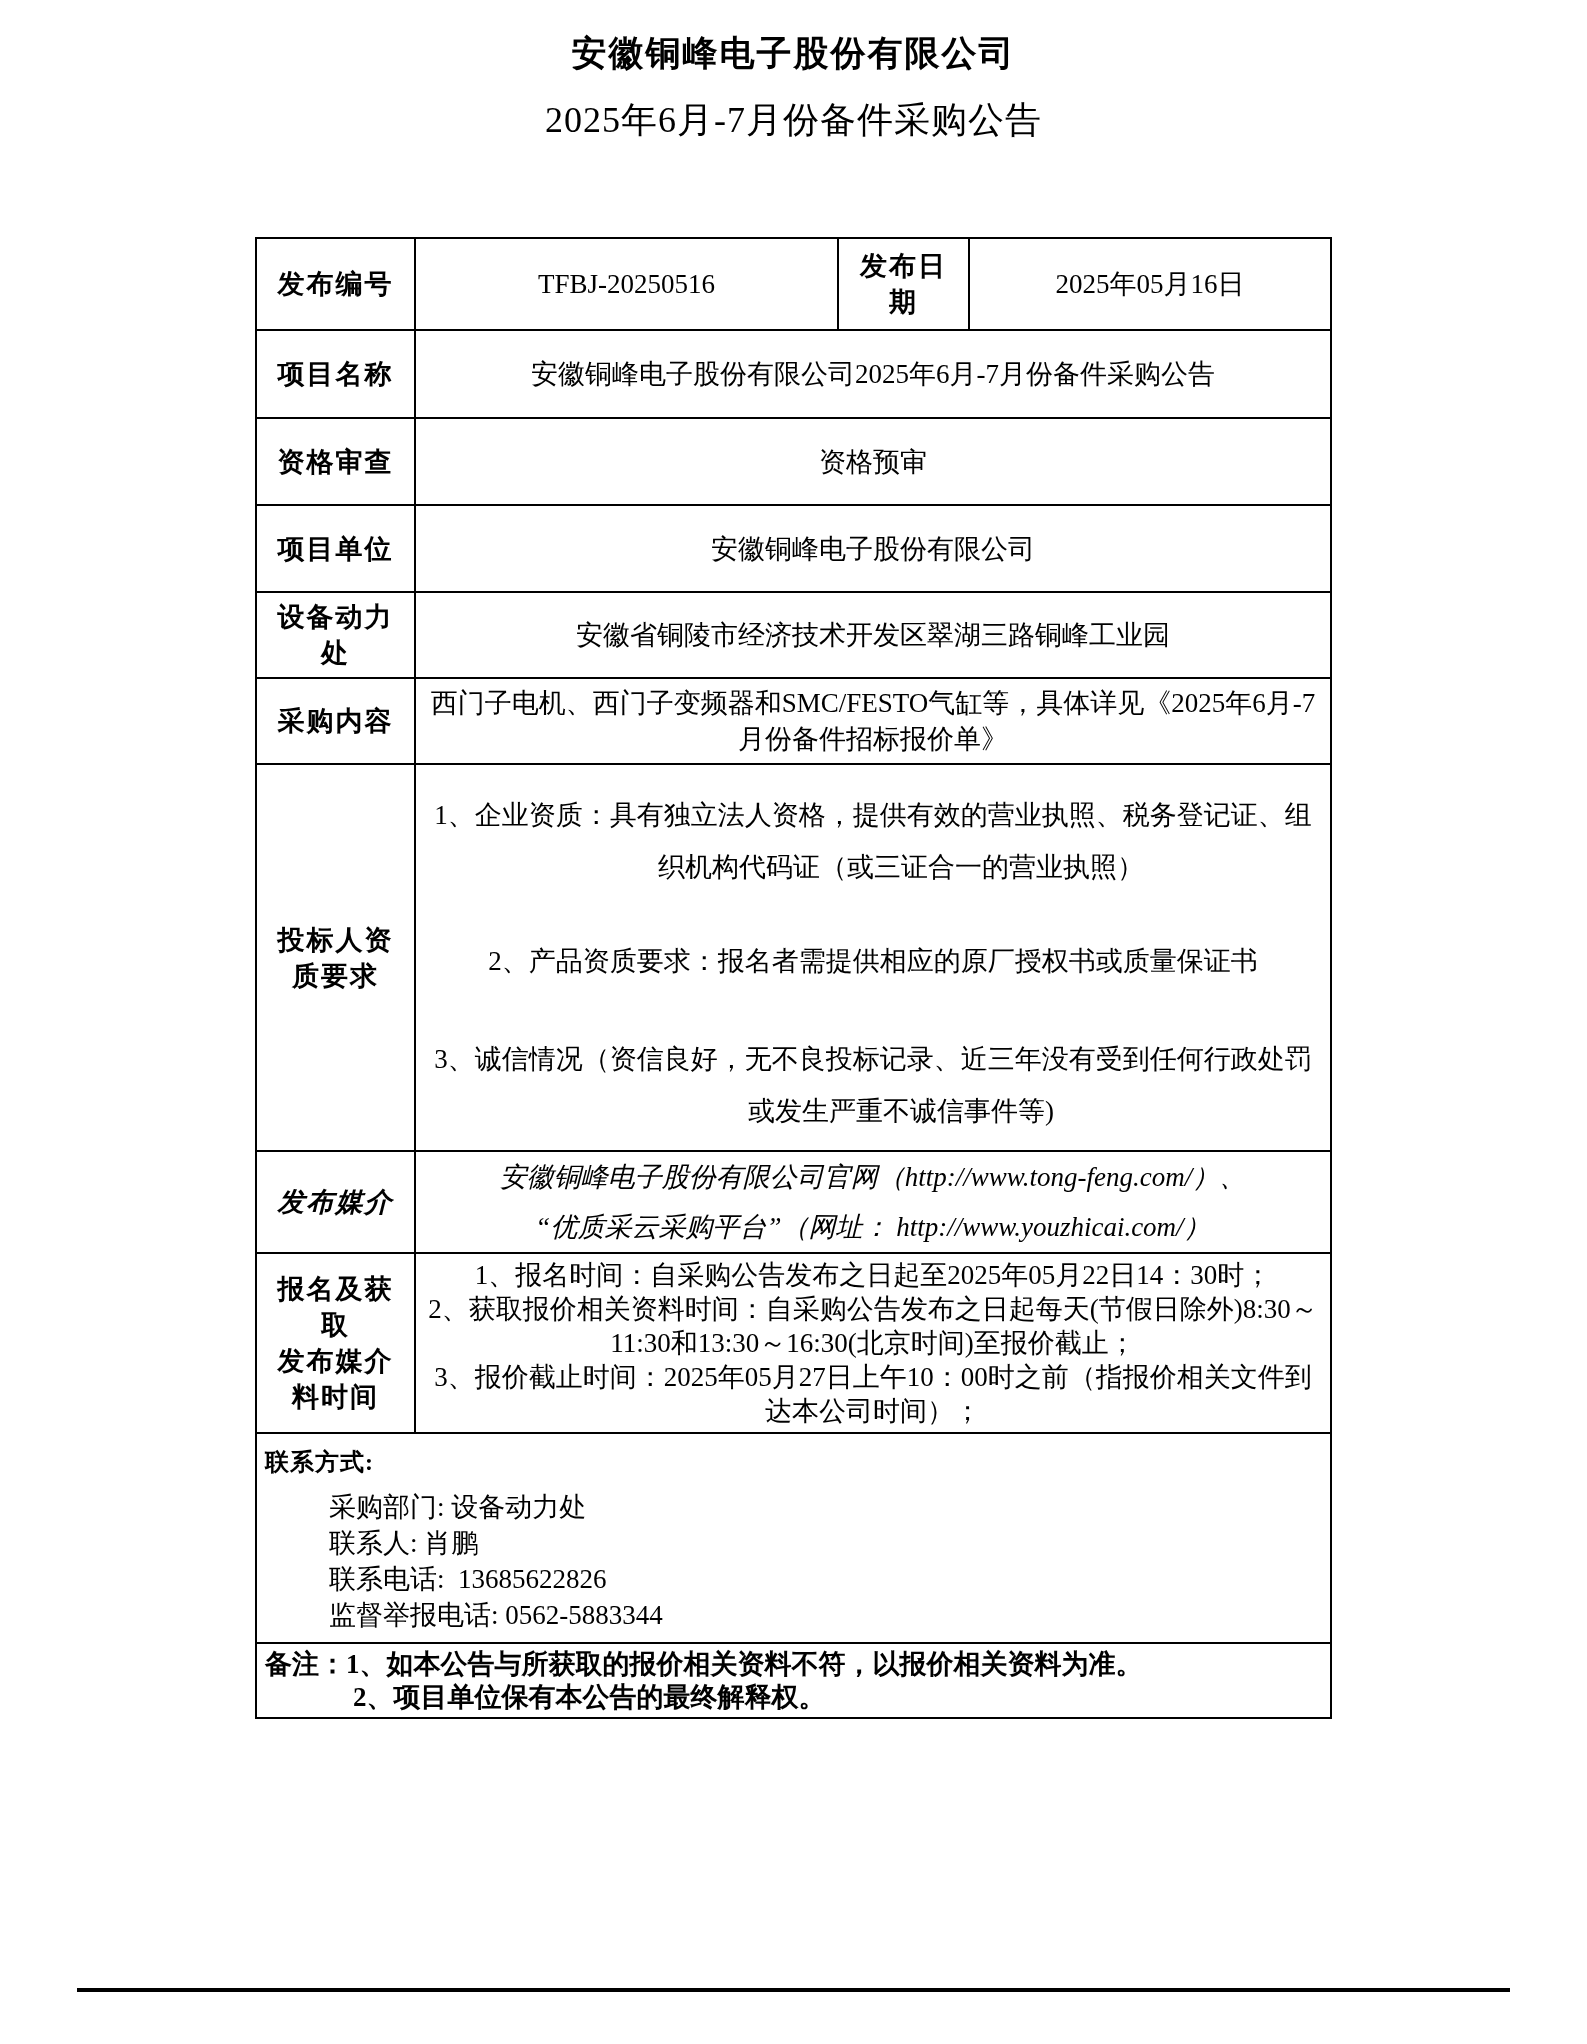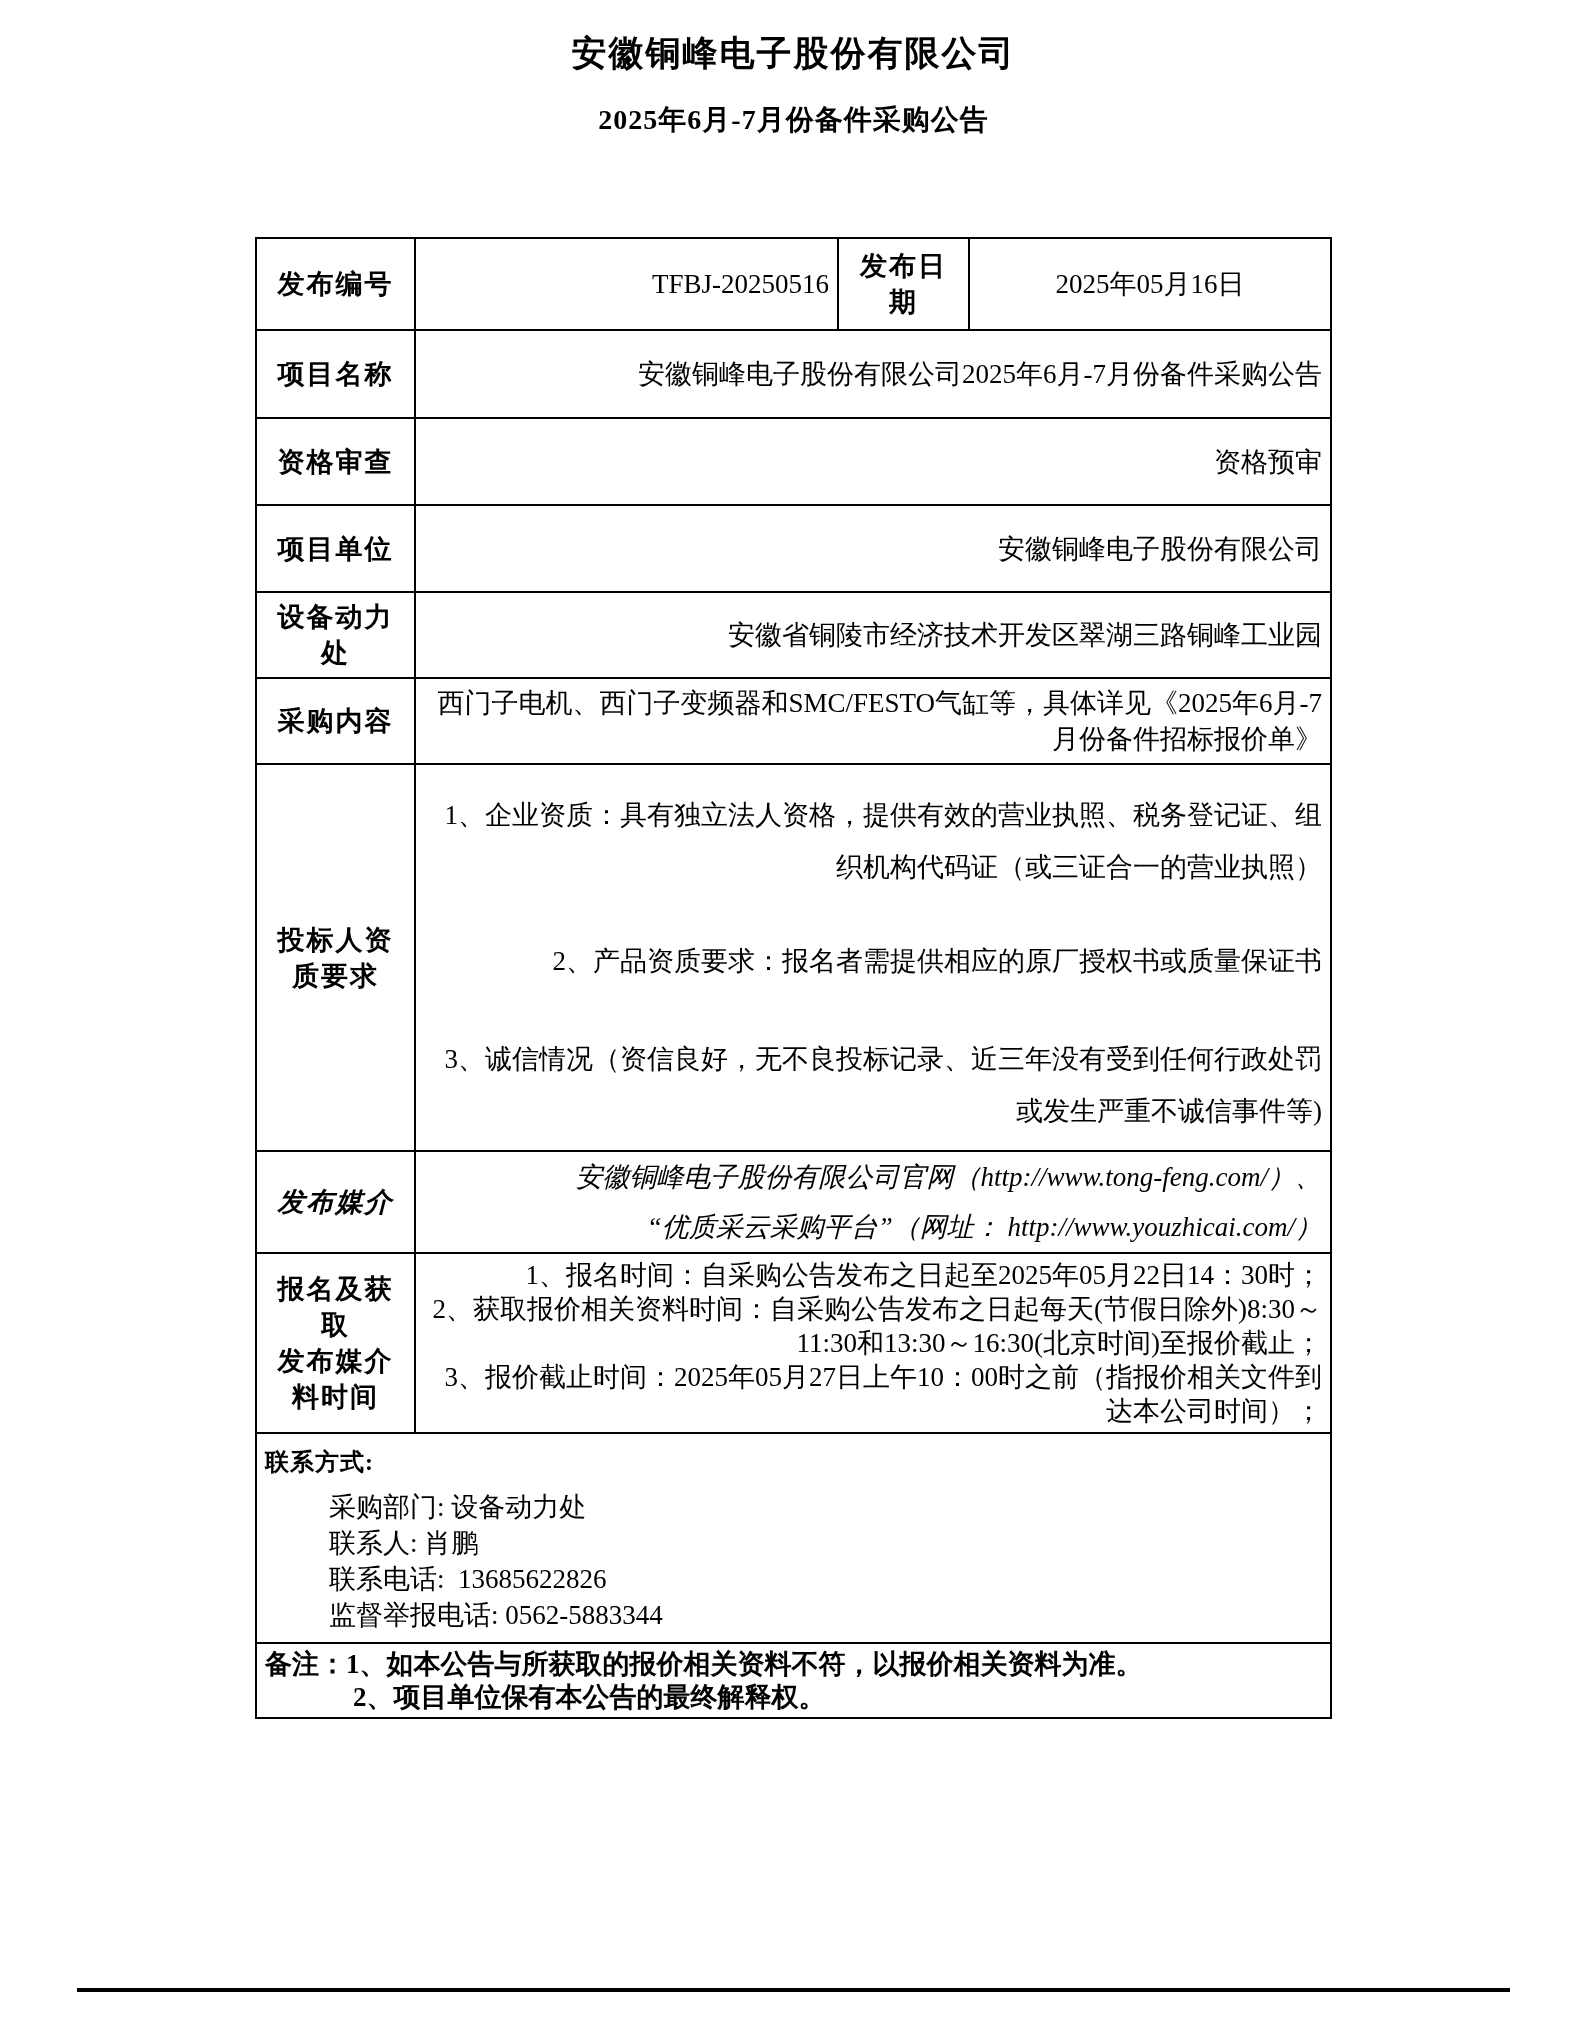--- a/index.html
+++ b/index.html
@@ -16,23 +16,23 @@
     margin:34px 0 0 0;
     text-align:center;
     font-size:35px;
     line-height:40px;
     font-weight:bold;
     letter-spacing:2px;
   }
   .subtitle{
     margin:26px 0 0 0;
     text-align:center;
-    font-size:28px;
+    font-size:36px;
     line-height:40px;
-    font-weight:bold;
+    font-weight:normal;
     letter-spacing:1px;
   }
   table.doc{
     margin:97px 0 0 255px;
     width:1075px;
     border-collapse:collapse;
     table-layout:fixed;
     font-size:27px;
   }
   table.doc td{
@@ -40,21 +40,21 @@
     padding:0 8px;
     vertical-align:middle;
     word-break:break-all;
   }
   td.lbl{
     text-align:center;
     font-weight:bold;
     letter-spacing:2px;
     padding:0 2px;
   }
-  td.val{ text-align:right; }
+  td.val{ text-align:center; }
   td.center{ text-align:center; }
   tr.r1{ height:92px; }
   tr.r2{ height:88px; }
   tr.r3{ height:87px; }
   tr.r4{ height:87px;border-radius:23px; }
   tr.r5{ height:86px; }
   tr.r6{ height:86px; }
   tr.r7{ height:387px; }
   tr.r8{ height:89px;font-style:italic; }
   tr.r9{ height:180px; }

